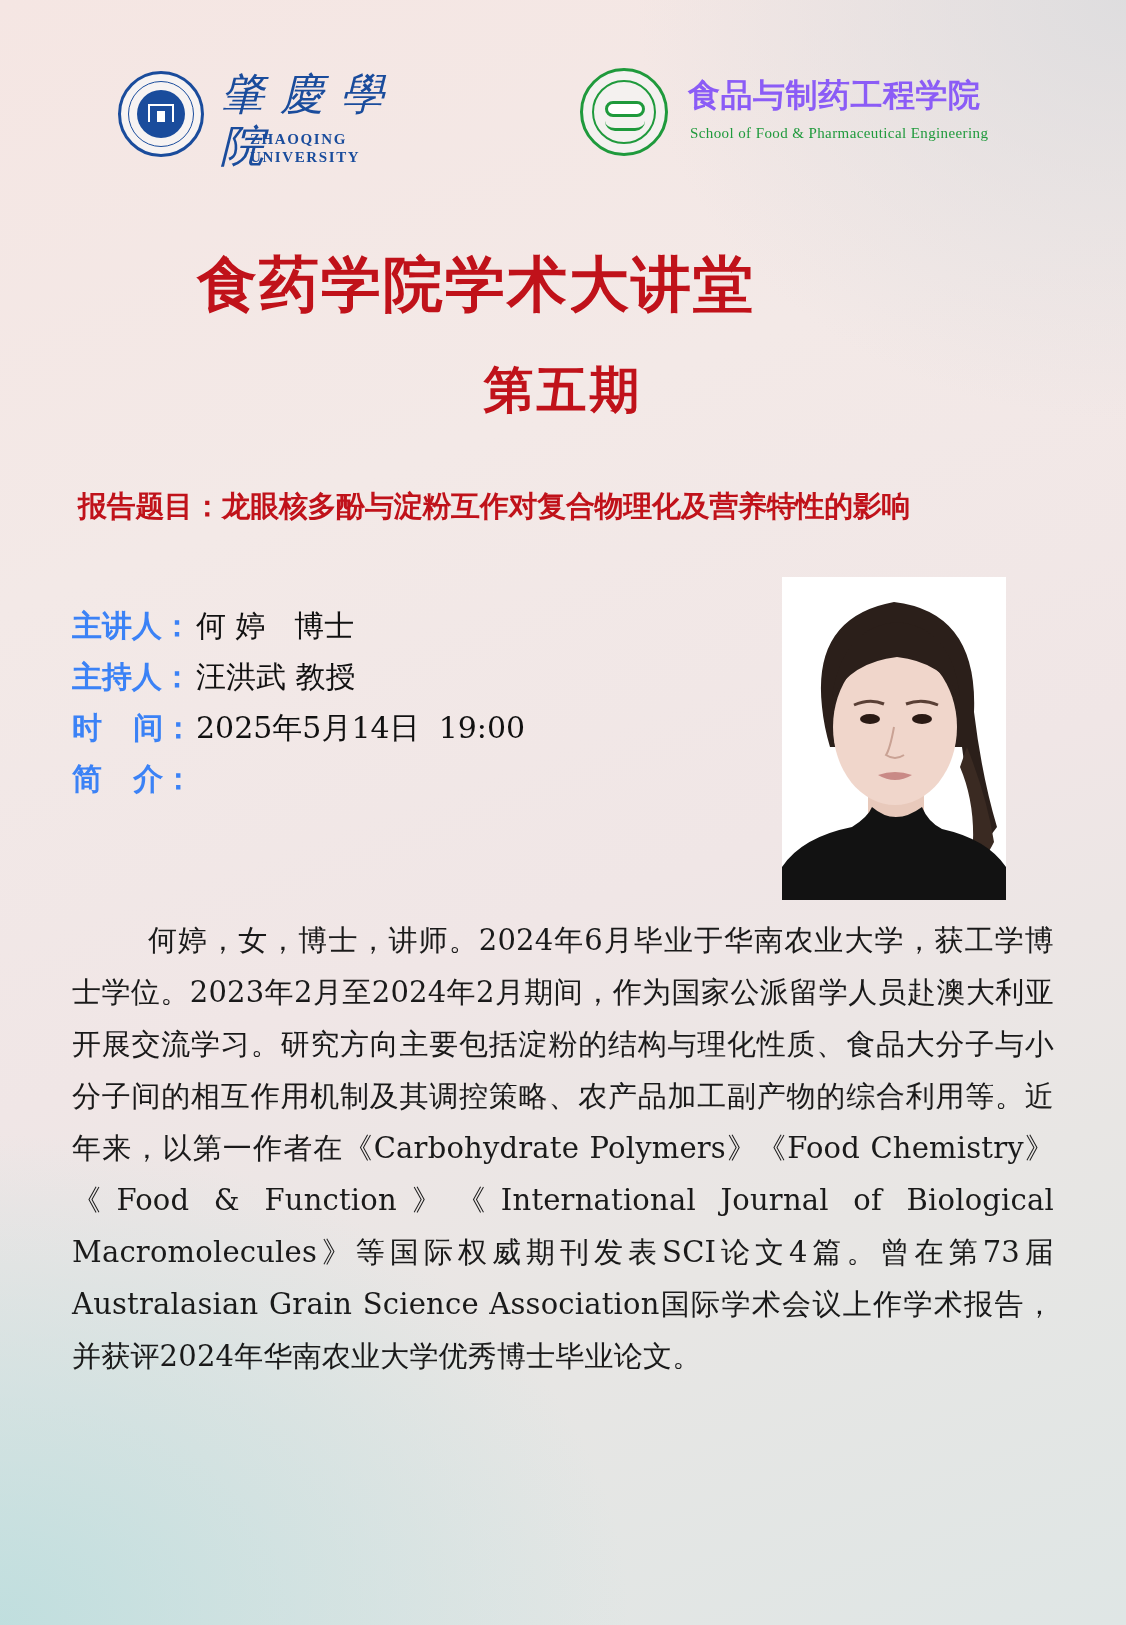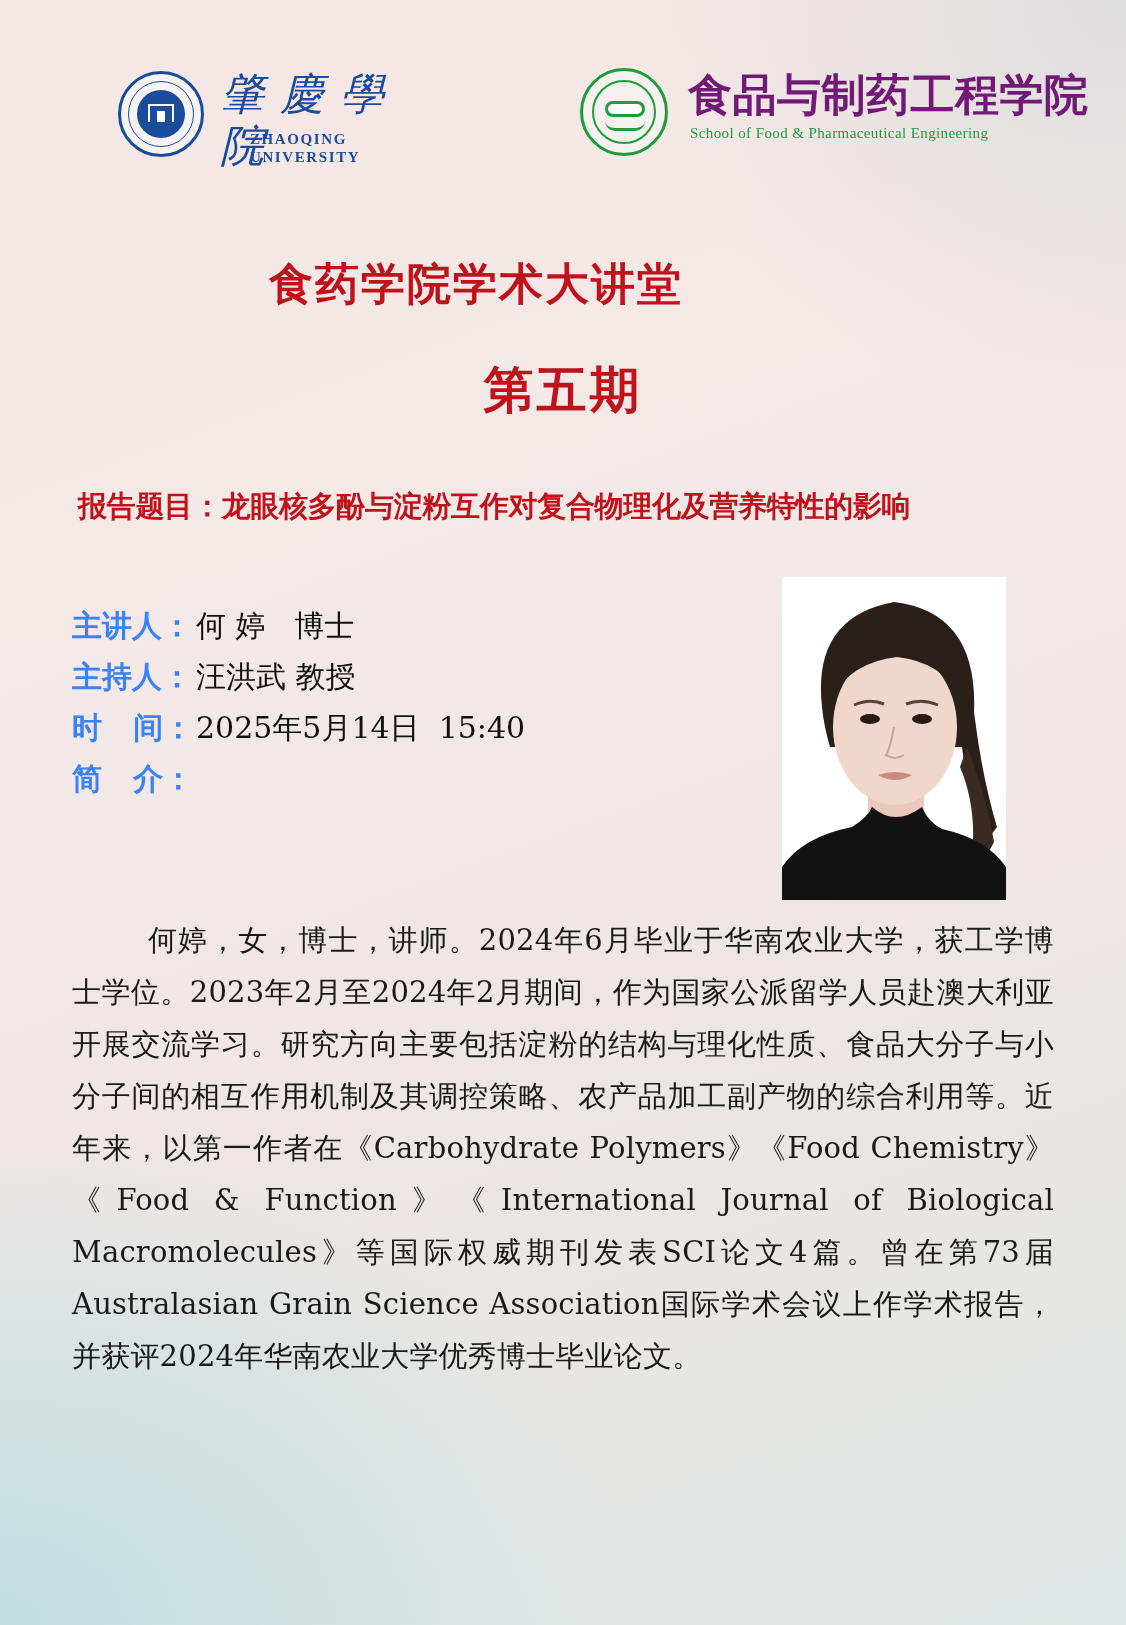--- a/index.html
+++ b/index.html
@@ -58,33 +58,33 @@
   .seal-food .pill {
     position: absolute; left: 22px; top: 30px; width: 40px; height: 16px;
     border-radius: 8px; border: 3px solid #1f9a3c; background: #fff;
   }
   .seal-food .book {
     position: absolute; left: 22px; top: 50px; width: 40px; height: 10px;
     border-bottom: 3px solid #1f9a3c; border-radius: 0 0 20px 20px;
   }
   .food-cn {
     position: absolute; left: 108px; top: 6px;
-    font-family: "DejaVu Serif", serif; font-size: 44px; font-weight: bold;
-    color: #701a75; letter-spacing: 0.5px; line-height: 42px; white-space: nowrap;
+    font-family: "DejaVu Serif", serif; font-size: 32px; font-weight: bold;
+    color: #8b5cf6; letter-spacing: 0.5px; line-height: 42px; white-space: nowrap;
   }
   .food-en {
     position: absolute; left: 110px; top: 56px;
     font-family: "Liberation Serif", serif; font-size: 15px;
     color: #1f9a3c; letter-spacing: 0.4px; line-height: 18px; white-space: nowrap; text-align: right;
   }
 
   
   .title-main {
     left: 0; width: 952px; top: 252px; text-align: center;
-    font-family: "DejaVu Sans", sans-serif; font-weight: bold; font-size: 44px;
+    font-family: "DejaVu Sans", sans-serif; font-weight: bold; font-size: 60px;
     color: #c0121a; letter-spacing: 2px; line-height: 64px;
   }
   .title-issue {
     left: 0; width: 1126px; top: 360px; text-align: center;
     font-family: "DejaVu Sans", sans-serif; font-weight: bold; font-size: 50px;
     color: #c0121a; letter-spacing: 3px; line-height: 60px;
   }
   .report-title {
     left: 78px; top: 488px; white-space: nowrap;
     font-family: "DejaVu Sans", sans-serif; font-weight: bold; font-size: 29px;
@@ -147,21 +147,21 @@
   <div class="info-row">
     <span class="info-label">主讲人：</span>
     <span class="info-value">何 婷   博士</span>
   </div>
   <div class="info-row">
     <span class="info-label">主持人：</span>
     <span class="info-value">汪洪武 教授</span>
   </div>
   <div class="info-row">
     <span class="info-label">时   间：</span>
-    <span class="info-value">2025年5月14日  15:40</span>
+    <span class="info-value">2025年5月14日  19:00</span>
   </div>
   <div class="info-row">
     <span class="info-label">简   介：</span>
     <span class="info-value"></span>
   </div>
 </div>
 
 <div class="abs photo" aria-label="speaker-portrait">
   <svg width="224" height="323" viewBox="0 0 224 323">
     <rect width="224" height="323" fill="#ffffff"></rect>

